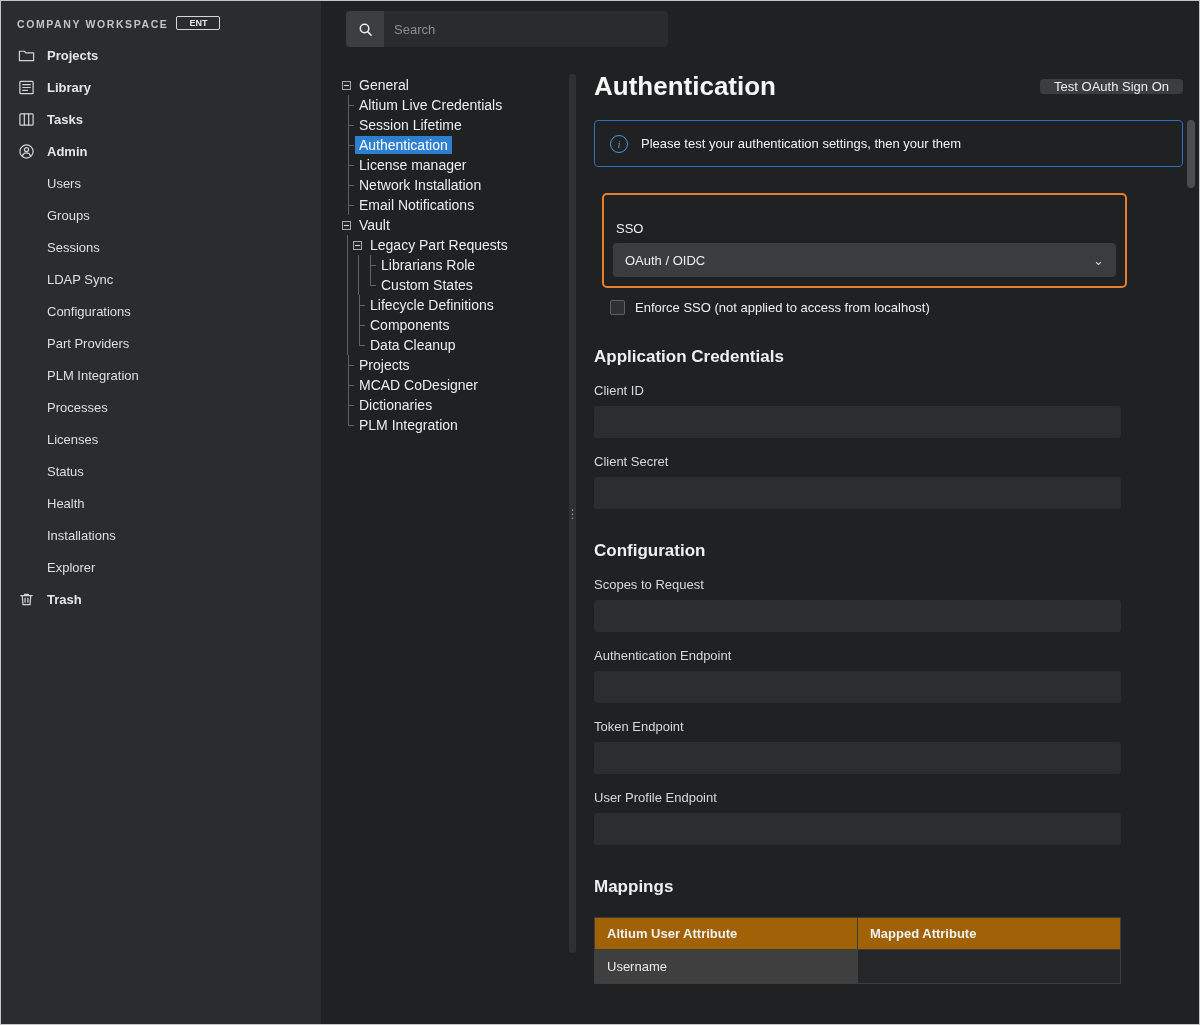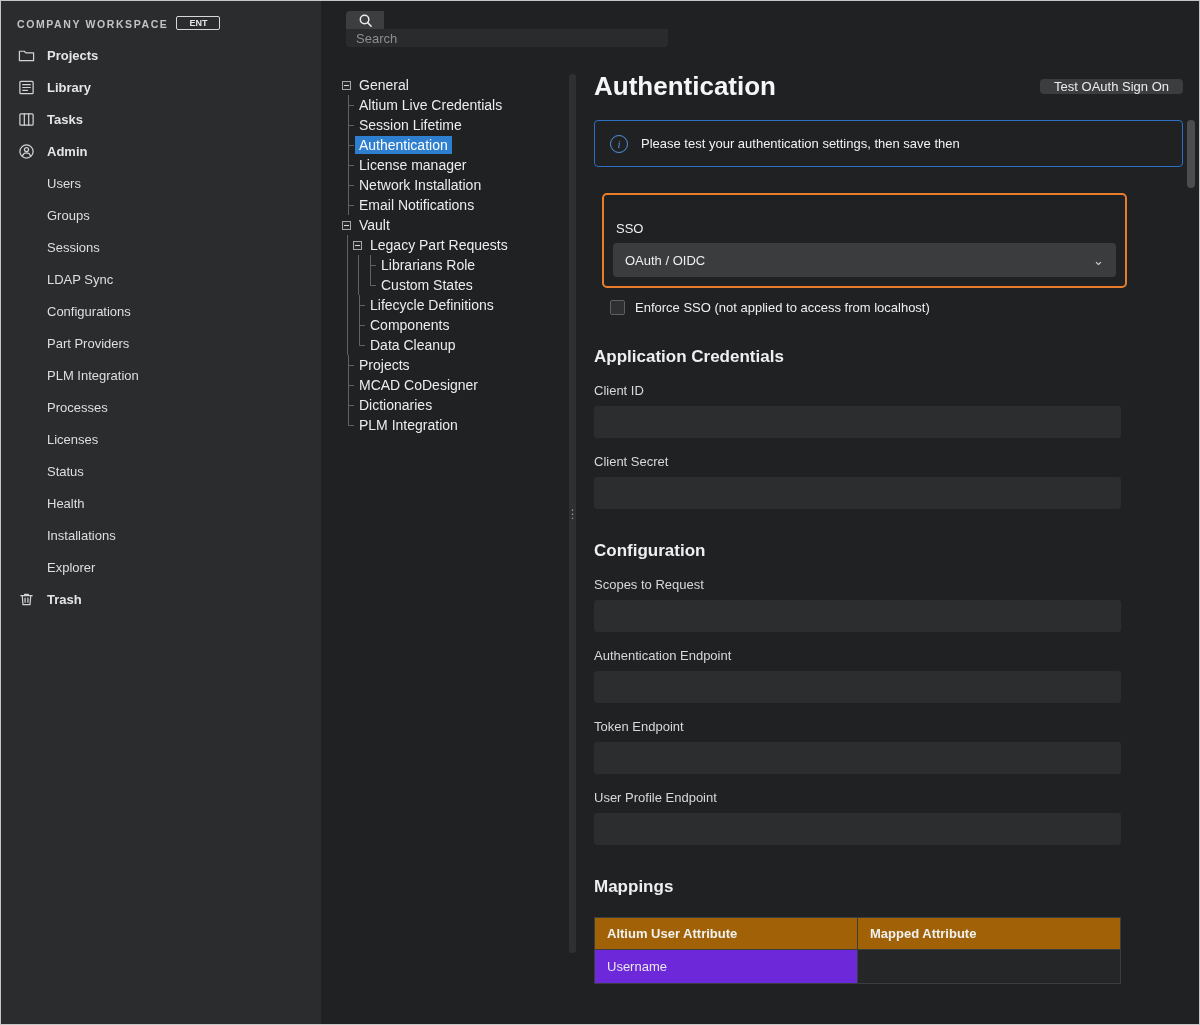--- a/index.html
+++ b/index.html
@@ -15,21 +15,21 @@
   .ws-header { display: flex; align-items: flex-end; gap: 8px; padding: 15px 16px 9px 16px; }
   .ws-title { font-size: 10.5px; font-weight: bold; letter-spacing: 1.6px; color: #c3c4c5; }
   .ent-badge { font-size: 9px; font-weight: bold; color: #e3e4e5; border: 1px solid #d6d7d8; border-radius: 2px; padding: 1px 12px; line-height: 10px; }
   .side-item { height: 32px; display: flex; align-items: center; gap: 12px; padding: 0 16px; font-size: 13px; font-weight: 600; color: #e4e5e6; cursor: pointer; }
   .side-icon { width: 18px; height: 18px; display: inline-flex; align-items: center; justify-content: center; flex: none; }
   .side-icon svg { width: 17px; height: 17px; fill: none; stroke: #d2d3d4; stroke-width: 1.3; stroke-linecap: round; stroke-linejoin: round; }
   .sub-item { height: 32px; display: flex; align-items: center; padding: 0 16px 0 46px; font-size: 13px; color: #dedfe0; cursor: pointer; }
   .sub-item.selected { background: var(--side-sel, #3c5871); color: #ffffff; font-weight: bold; }
 
   
-  .searchbar { position: absolute; left: 345px; top: 10px; width: 322px; height: 36px; display: flex; border-radius: 4px; overflow: hidden; flex-direction: column; }
+  .searchbar { position: absolute; left: 345px; top: 10px; width: 322px; height: 36px; display: flex; border-radius: 4px; overflow: hidden; }
   .search-btn { width: 38px; background: #3c3e40; display: flex; align-items: center; justify-content: center; cursor: pointer; flex: none; }
   .search-btn svg { width: 17px; height: 17px; fill: none; stroke: #ececed; stroke-width: 1.6; stroke-linecap: round; }
   .search-input { flex: 1; min-width: 0; background: #292b2d; border: none; outline: none; color: #e6e7e8; font-size: 13px; padding: 0 10px; font-family: "Liberation Sans", sans-serif; }
   .search-input::placeholder { color: #8d8e90; }
 
   
   .tree { position: absolute; left: 339px; top: 74px; width: 225px; font-size: 14px; color: #eceded; }
   .tree-row { display: flex; align-items: center; height: 20px; padding-left: 2px; white-space: nowrap; cursor: pointer; }
   .tg { width: 11px; align-self: stretch; position: relative; flex: none; }
   .tg::before { content: ""; position: absolute; left: 5px; top: 0; bottom: 0; border-left: 1px solid #606163; }
@@ -65,21 +65,21 @@
   .check-row { margin: 12px 0 0 16px; display: flex; align-items: center; gap: 10px; font-size: 13px; color: #eeeff0; }
   .checkbox { width: 15px; height: 15px; background: #2e3032; border: 1px solid #5d5f61; border-radius: 2px; flex: none; cursor: pointer; }
 
   .section-h { margin-top: 32px; font-size: 17px; font-weight: bold; color: #eeeff0; }
   .field-label { margin-top: 16px; font-size: 13px; color: #d7d8d9; }
   .field-input { display: block; margin-top: 8px; width: 527px; height: 32px; background: #2b2d2f; border: none; border-radius: 3px; outline: none; color: #e6e7e8; font-size: 13px; padding: 0 10px; font-family: "Liberation Sans", sans-serif; }
 
   .map-table { margin-top: 20px; width: 527px; border-collapse: collapse; font-size: 13px; table-layout: fixed; }
   .map-table th { width: 50%; text-align: left; font-weight: bold; color: #f0f1f1; background: #a16207; border: 1px solid #3b3d3f; padding: 8px 12px; }
   .map-table td { border: 1px solid #3b3d3f; padding: 9px 12px; color: #e8e9ea; }
-  .map-table td.td-attr { background: #6d28d9; }
+  .map-table td.td-attr { background: #404040; }
   .map-table td.td-mapped { background: #242628; }
 </style>
 </head>
 <body>
 
 <div class="screen">
 
   <aside class="sidebar">
     <div class="ws-header">
       <span class="ws-title">COMPANY WORKSPACE</span>
@@ -248,21 +248,21 @@
   </div>
 
   <main class="content">
     <div class="content-header">
       <h1>Authentication</h1>
       <button class="test-btn">Test OAuth Sign On</button>
     </div>
 
     <div class="banner">
       <span class="info-ic">i</span>
-      <span>Please test your authentication settings, then save then</span>
+      <span>Please test your authentication settings, then your them</span>
     </div>
 
     <div class="sso-box">
       <div class="sso-label">SSO</div>
       <div class="sso-select">
         <span>OAuth / OIDC</span>
         <span class="chev">⌄</span>
       </div>
     </div>
 

